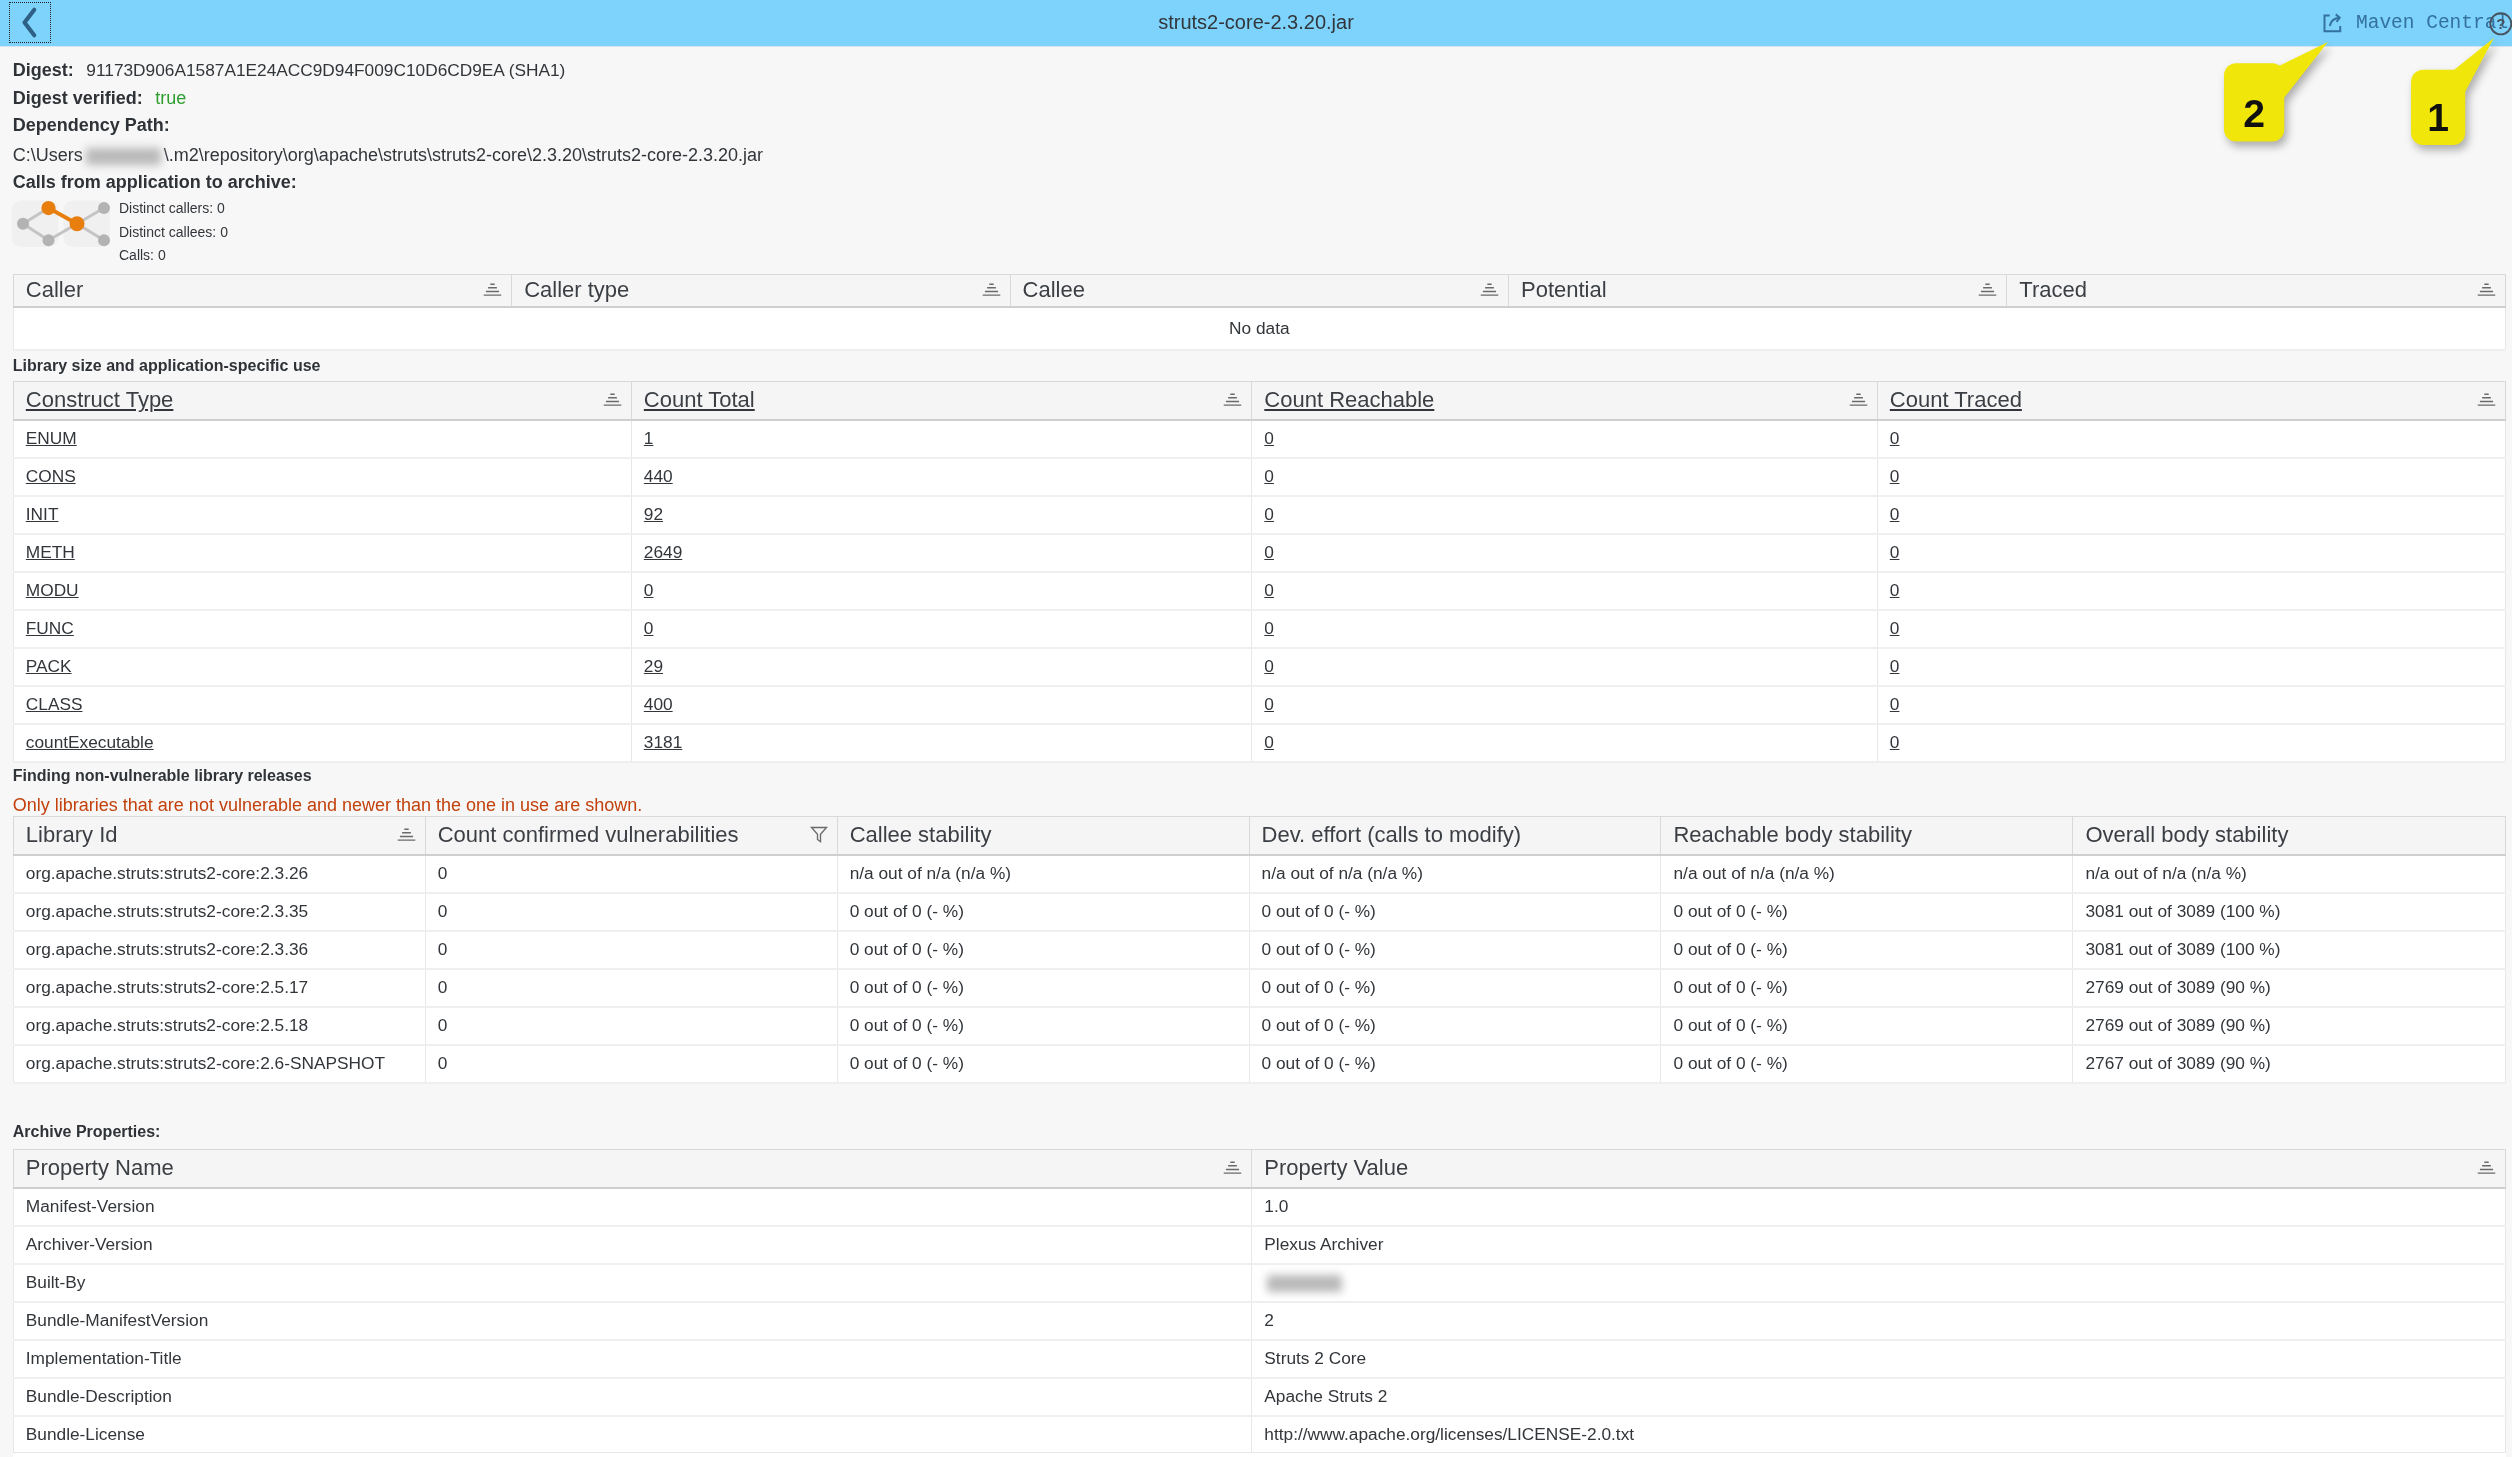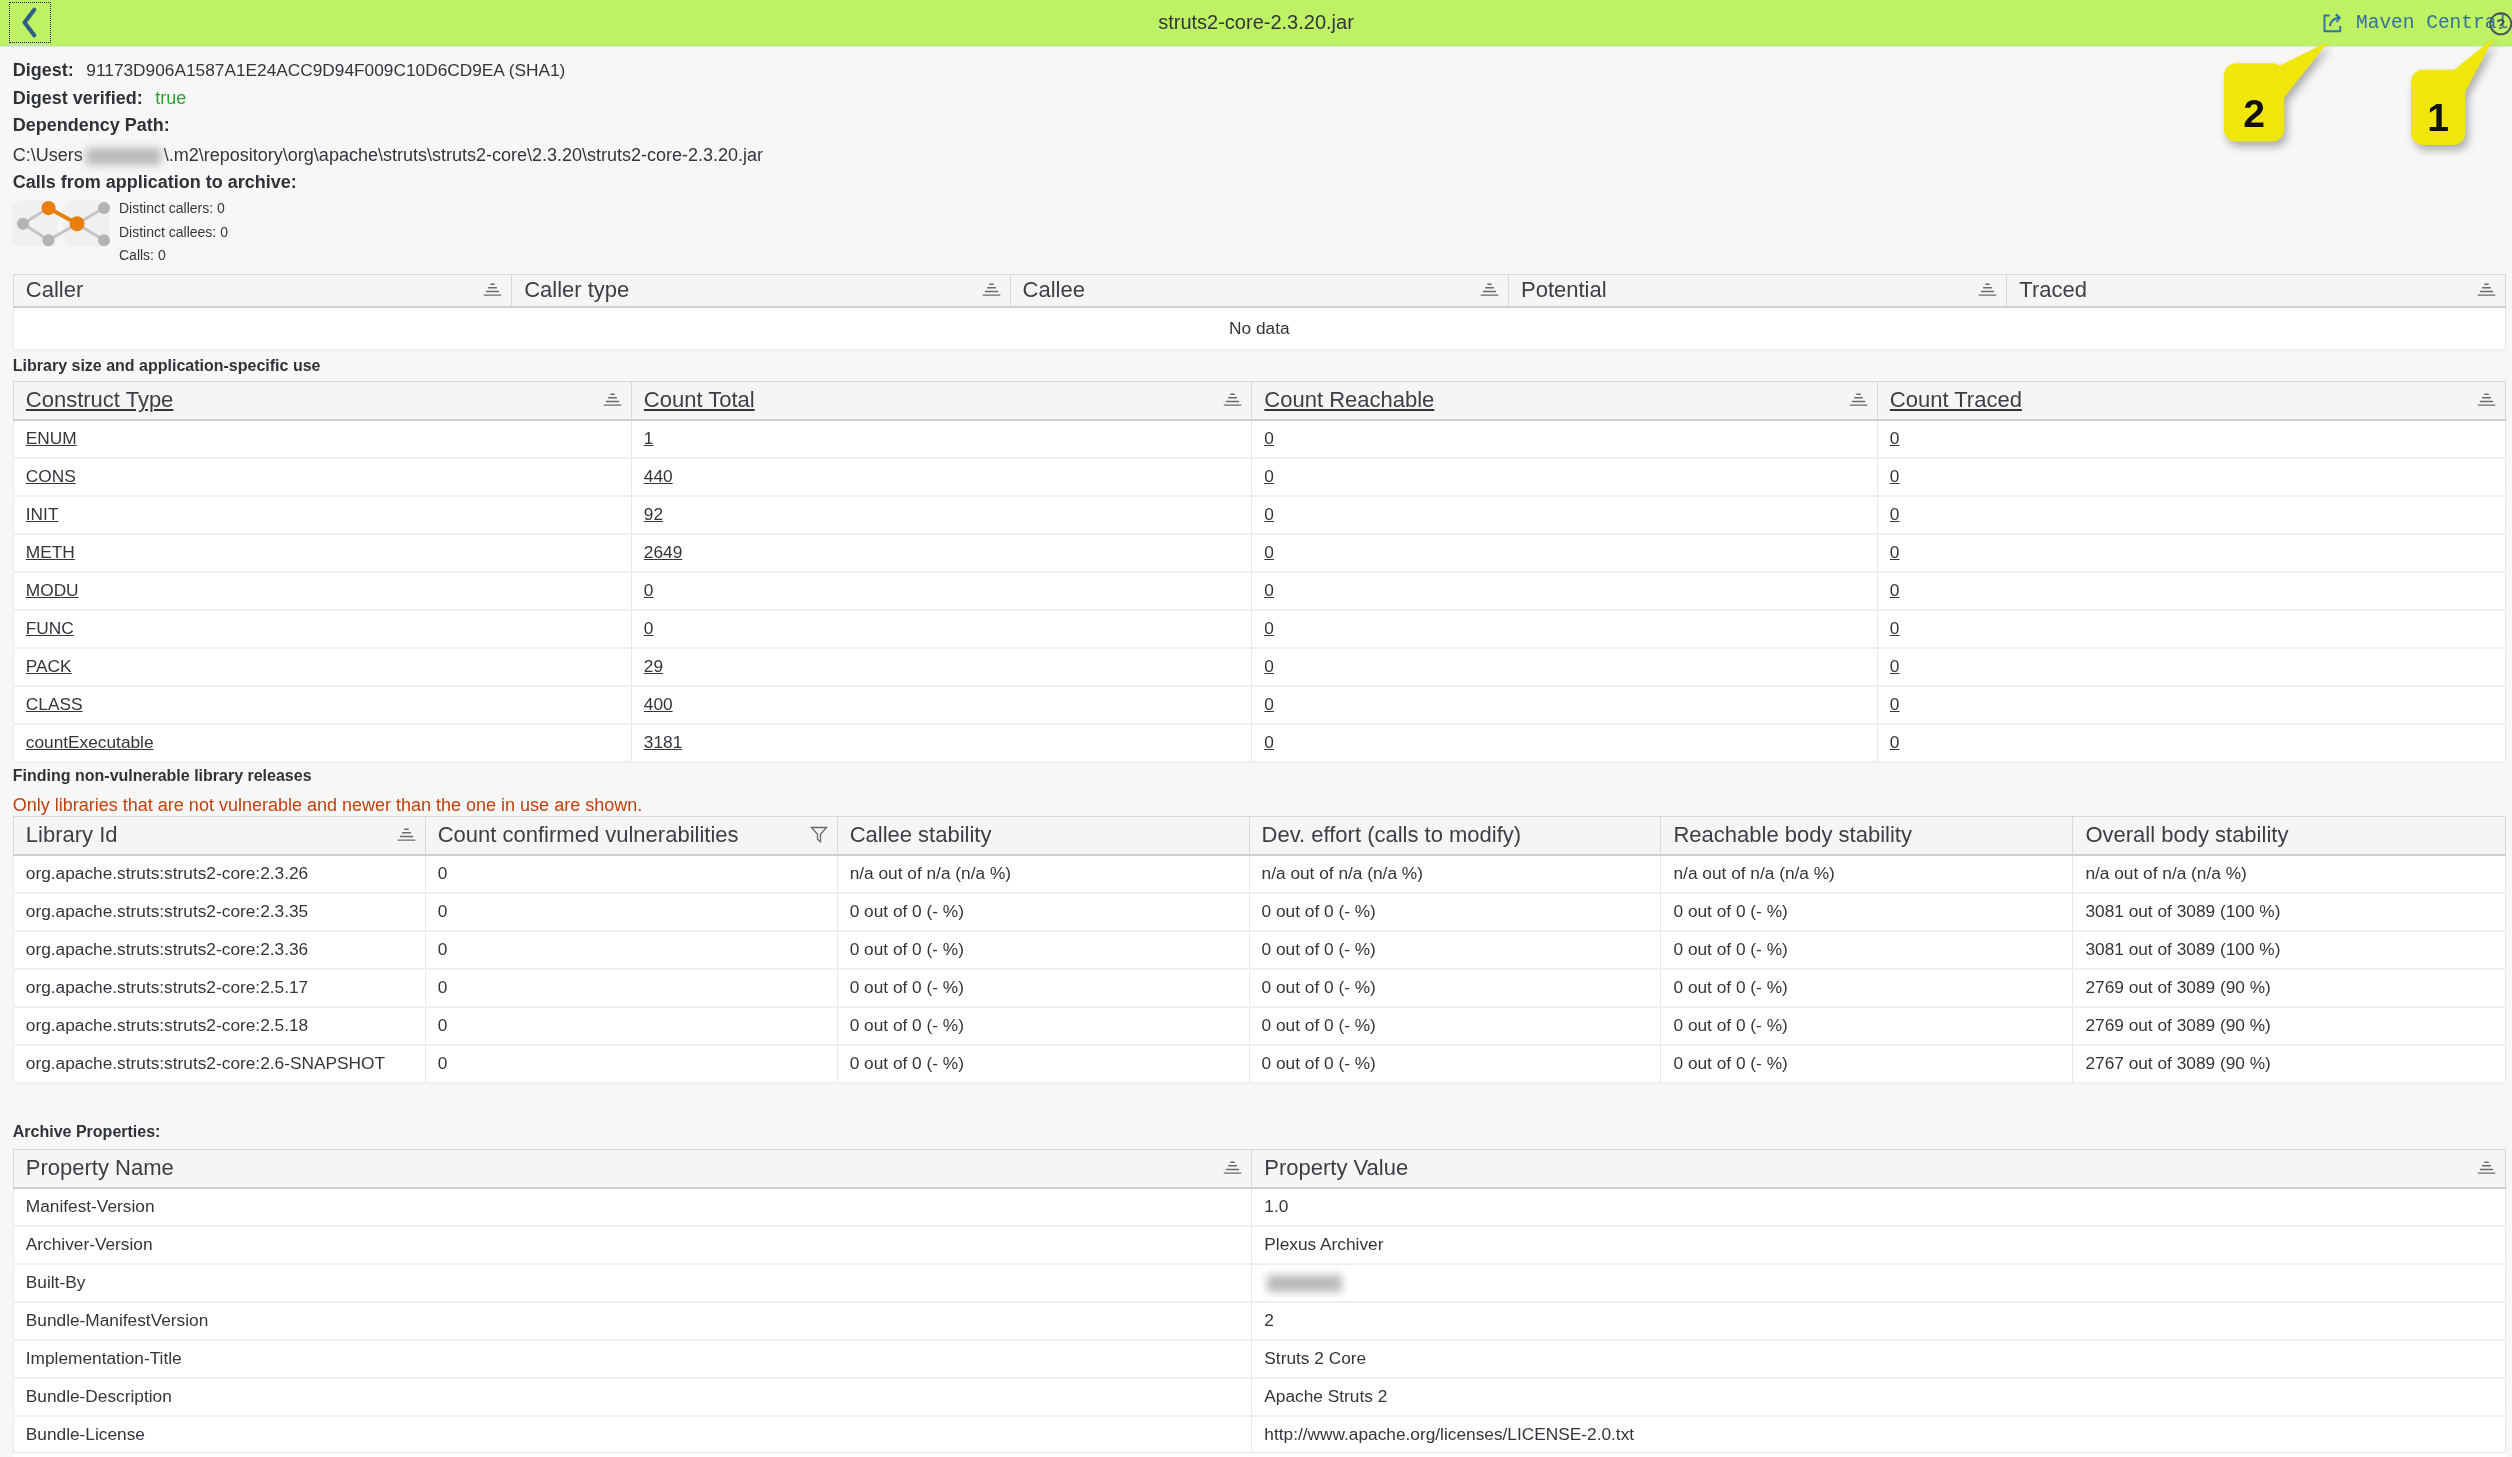--- a/index.html
+++ b/index.html
@@ -1,20 +1,20 @@
 <!DOCTYPE html>
 <html style="font-size:12px"><head>
 <meta charset="utf-8">
 <style>
   html,body{margin:0;padding:0;background:#f7f7f7;}
   .screen{position:relative;width:2512px;height:1458px;overflow:hidden;
           font-family:"Liberation Sans",sans-serif;color:#32363a;background:#f7f7f7;}
 
   
-  .topbar{position:absolute;left:0;top:0;width:2512px;height:47px;background:#bef264;
+  .topbar{position:absolute;left:0;top:0;width:2512px;height:47px;background:#7dd3fc;
           border-bottom:1.5px solid #d7e5f2;box-sizing:border-box;}
   .back-btn{position:absolute;left:9px;top:2.3px;width:42px;height:41px;border:1.5px dotted #222;
             background:transparent;display:flex;align-items:center;justify-content:center;padding:0;cursor:pointer;}
   .topbar-title{position:absolute;left:0;right:0;top:0;height:45px;line-height:45px;
                 text-align:center;font-size:20px;color:#32363a;}
   .maven{position:absolute;left:2320px;top:0;height:45px;display:flex;align-items:center;gap:12px;
          color:#34719f;font-size:19.5px;text-decoration:none;cursor:pointer;font-family:Liberation Mono, monospace;}
   .help-btn{position:absolute;left:2488px;top:11.3px;width:25.6px;height:25.6px;cursor:pointer;}
 
   

